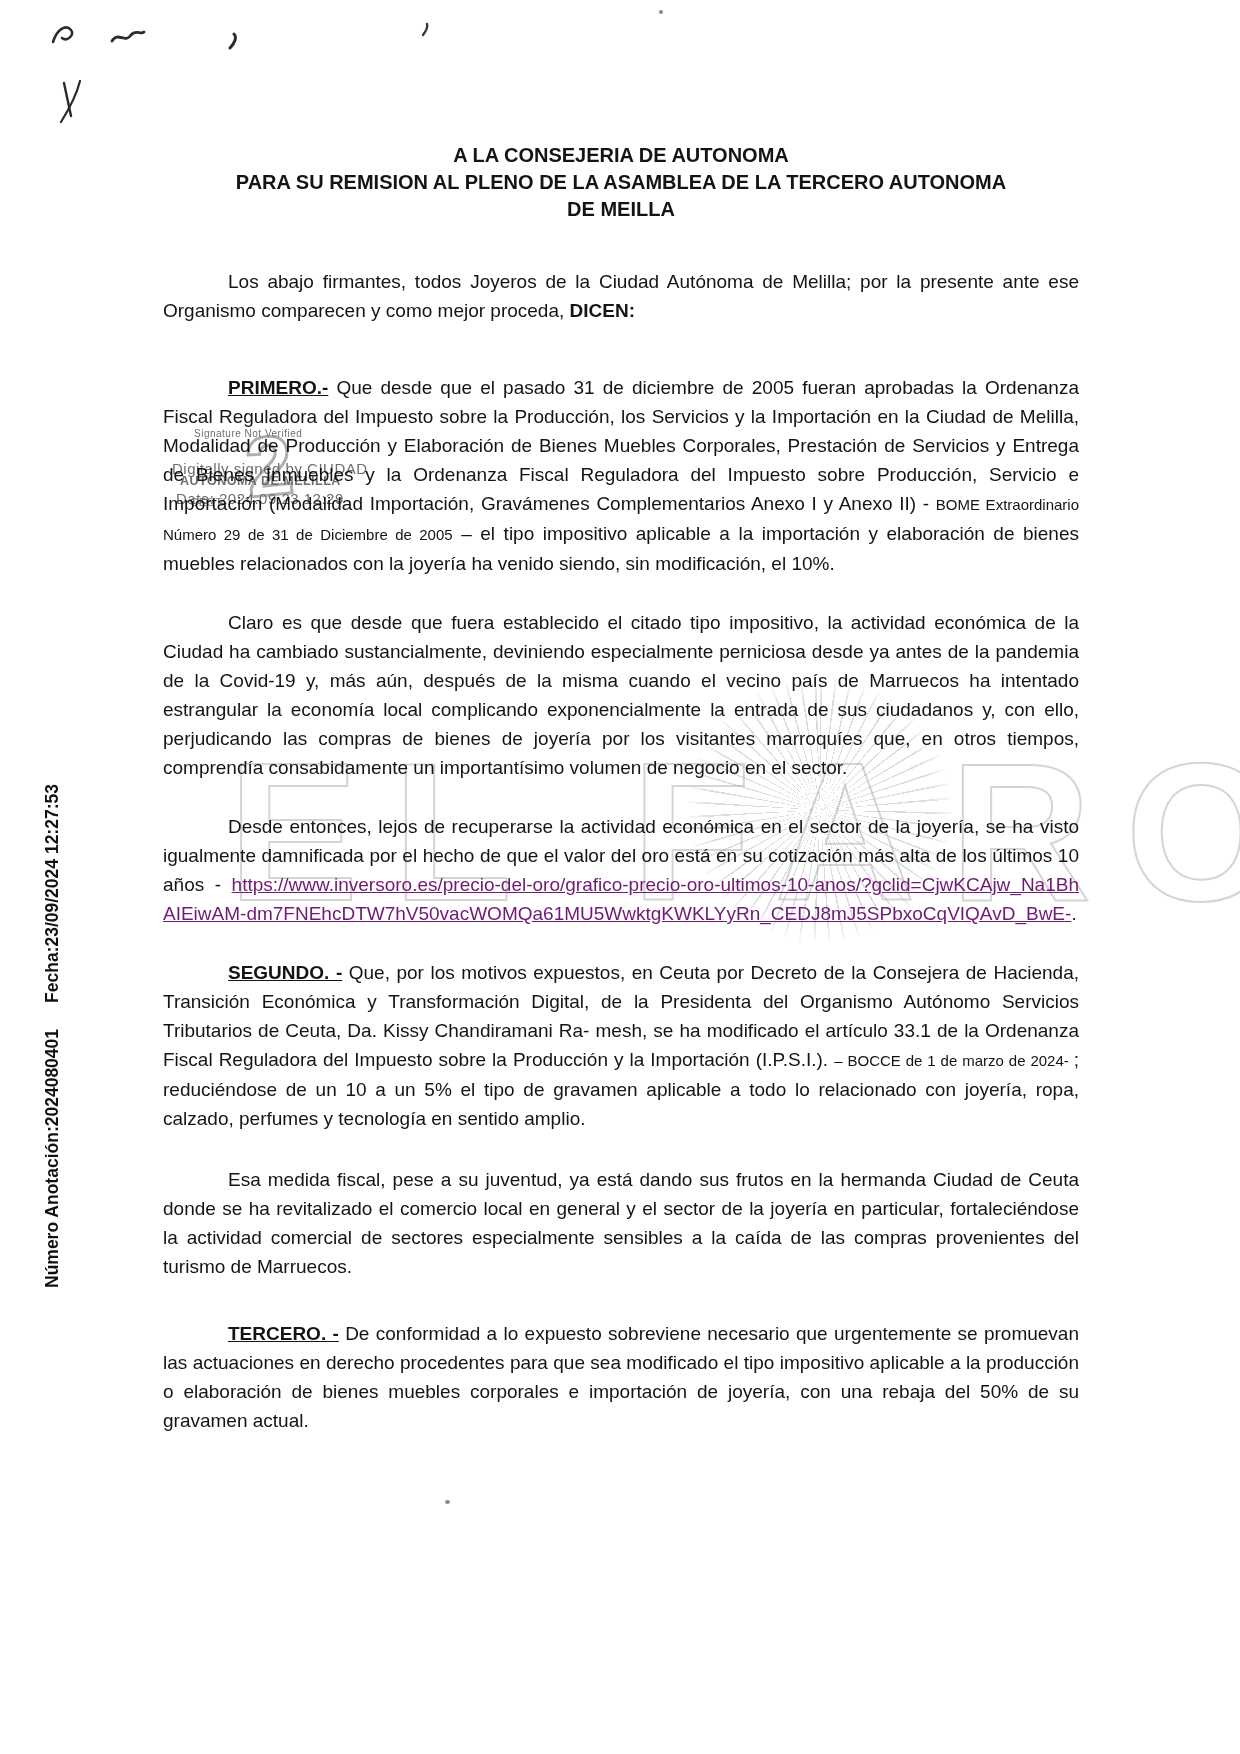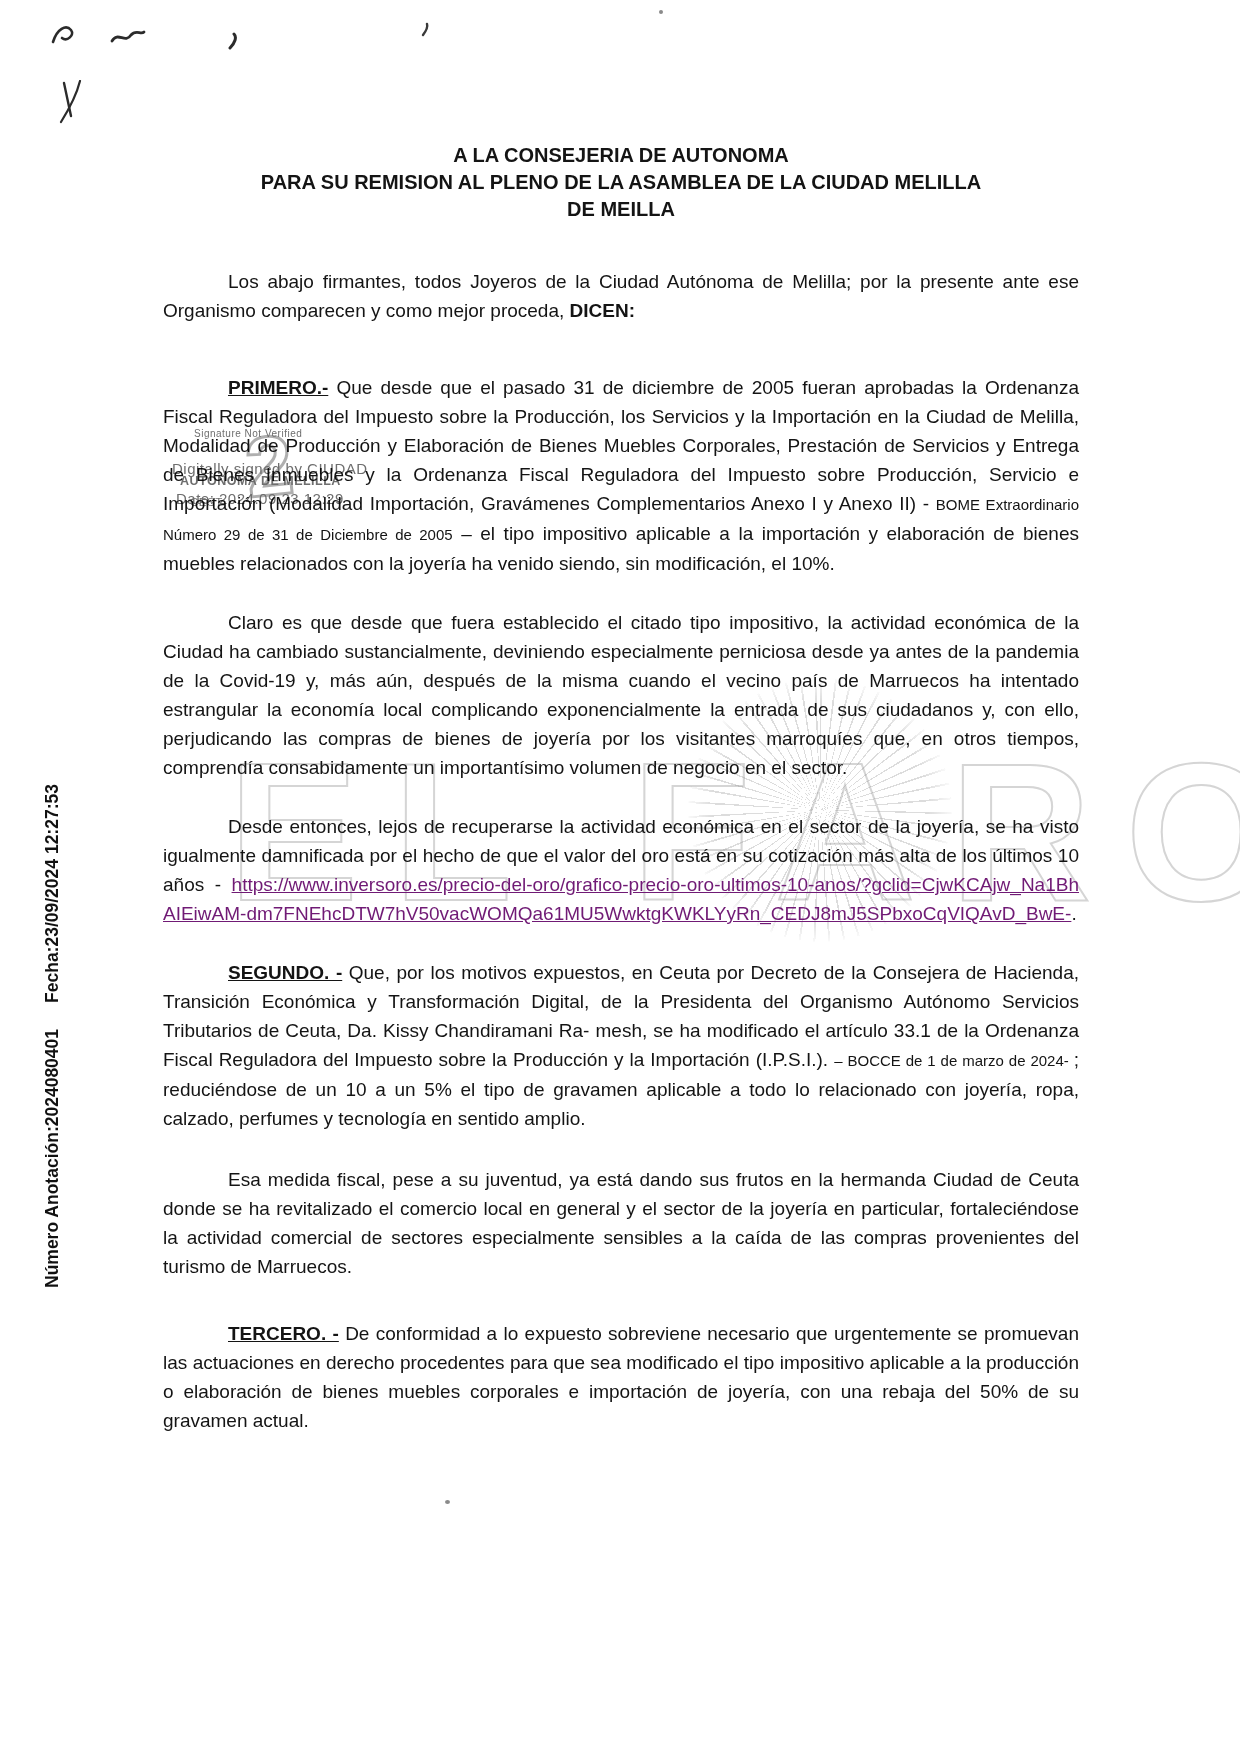--- a/index.html
+++ b/index.html
@@ -81,21 +81,21 @@
   <div class="watermark" data-name="newspaper-watermark-text">EL FARO</div>
   <div class="sunburst" data-name="sunburst-watermark-icon"></div>
 
   <div class="side-vertical" data-name="registry-annotation-vertical">
     <span data-name="registry-annotation-number">Número Anotación:2024080401</span><span class="gap"></span><span data-name="registry-annotation-date">Fecha:23/09/2024 12:27:53</span>
   </div>
 
   <div class="content" data-name="document-content">
     <div class="title" data-name="document-title">
         <div data-name="title-line-1">A LA CONSEJERIA DE AUTONOMA</div>
-        <div data-name="title-line-2">PARA SU REMISION AL PLENO DE LA ASAMBLEA DE LA CIUDAD MELILLA</div>
+        <div data-name="title-line-2">PARA SU REMISION AL PLENO DE LA ASAMBLEA DE LA TERCERO AUTONOMA</div>
         <div data-name="title-line-3">DE MEILLA</div>
       </div>
     <div class="body-text" data-name="document-body">
         <p class="para" data-name="para-firmantes"><span class="seg-normal" data-name="para-firmantes-seg-0">Los abajo firmantes, todos Joyeros de la Ciudad Autónoma de Melilla; por la presente ante ese Organismo comparecen y como mejor proceda, </span><span class="seg-bold" data-name="para-firmantes-seg-1">DICEN:</span></p>
         <p class="para" data-name="para-primero"><span class="seg-bold-underline" data-name="para-primero-seg-0">PRIMERO.-</span><span class="seg-normal" data-name="para-primero-seg-1"> Que desde que el pasado 31 de diciembre de 2005 fueran aprobadas la Ordenanza Fiscal Reguladora del Impuesto sobre la Producción, los Servicios y la Importación en la Ciudad de Melilla, Modalidad de Producción y Elaboración de Bienes Muebles Corporales, Prestación de Servicios y Entrega de Bienes Inmuebles y la Ordenanza Fiscal Reguladora del Impuesto sobre Producción, Servicio e Importación (Modalidad Importación, Gravámenes Complementarios Anexo I y Anexo II) - </span><span class="seg-small" data-name="para-primero-seg-2">BOME Extraordinario Número 29 de 31 de Diciembre de 2005</span><span class="seg-normal" data-name="para-primero-seg-3"> – el tipo impositivo aplicable a la importación y elaboración de bienes muebles relacionados con la joyería ha venido siendo, sin modificación, el 10%.</span></p>
         <p class="para" data-name="para-claro"><span class="seg-normal" data-name="para-claro-seg-0">Claro es que desde que fuera establecido el citado tipo impositivo, la actividad económica de la Ciudad ha cambiado sustancialmente, deviniendo especialmente perniciosa desde ya antes de la pandemia de la Covid-19 y, más aún, después de la misma cuando el vecino país de Marruecos ha intentado estrangular la economía local complicando exponencialmente la entrada de sus ciudadanos y, con ello, perjudicando las compras de bienes de joyería por los visitantes marroquíes que, en otros tiempos, comprendía consabidamente un importantísimo volumen de negocio en el sector.</span></p>
         <p class="para" data-name="para-desde-entonces"><span class="seg-normal" data-name="para-desde-entonces-seg-0">Desde entonces, lejos de recuperarse la actividad económica en el sector de la joyería, se ha visto igualmente damnificada por el hecho de que el valor del oro está en su cotización más alta de los últimos 10 años - </span><span class="seg-link" data-name="inversoro-url-link">https://www.inversoro.es/precio-del-oro/grafico-precio-oro-ultimos-10-anos/?gclid=CjwKCAjw_Na1BhAIEiwAM-dm7FNEhcDTW7hV50vacWOMQa61MU5WwktgKWKLYyRn_CEDJ8mJ5SPbxoCqVIQAvD_BwE-</span><span class="seg-normal" data-name="para-desde-entonces-seg-2">.</span></p>
         <p class="para" data-name="para-segundo"><span class="seg-bold-underline" data-name="para-segundo-seg-0">SEGUNDO. -</span><span class="seg-normal" data-name="para-segundo-seg-1"> Que, por los motivos expuestos, en Ceuta por Decreto de la Consejera de Hacienda, Transición Económica y Transformación Digital, de la Presidenta del Organismo Autónomo Servicios Tributarios de Ceuta, Da. Kissy Chandiramani Ra- mesh, se ha modificado el artículo 33.1 de la Ordenanza Fiscal Reguladora del Impuesto sobre la Producción y la Importación (I.P.S.I.). </span><span class="seg-small" data-name="para-segundo-seg-2">– BOCCE de 1 de marzo de 2024- </span><span class="seg-normal" data-name="para-segundo-seg-3">; reduciéndose de un 10 a un 5% el tipo de gravamen aplicable a todo lo relacionado con joyería, ropa, calzado, perfumes y tecnología en sentido amplio.</span></p>
         <p class="para" data-name="para-esa-medida"><span class="seg-normal" data-name="para-esa-medida-seg-0">Esa medida fiscal, pese a su juventud, ya está dando sus frutos en la hermanda Ciudad de Ceuta donde se ha revitalizado el comercio local en general y el sector de la joyería en particular, fortaleciéndose la actividad comercial de sectores especialmente sensibles a la caída de las compras provenientes del turismo de Marruecos.</span></p>
         <p class="para" data-name="para-tercero"><span class="seg-bold-underline" data-name="para-tercero-seg-0">TERCERO. -</span><span class="seg-normal" data-name="para-tercero-seg-1"> De conformidad a lo expuesto sobreviene necesario que urgentemente se promuevan las actuaciones en derecho procedentes para que sea modificado el tipo impositivo aplicable a la producción o elaboración de bienes muebles corporales e importación de joyería, con una rebaja del 50% de su gravamen actual.</span></p>

